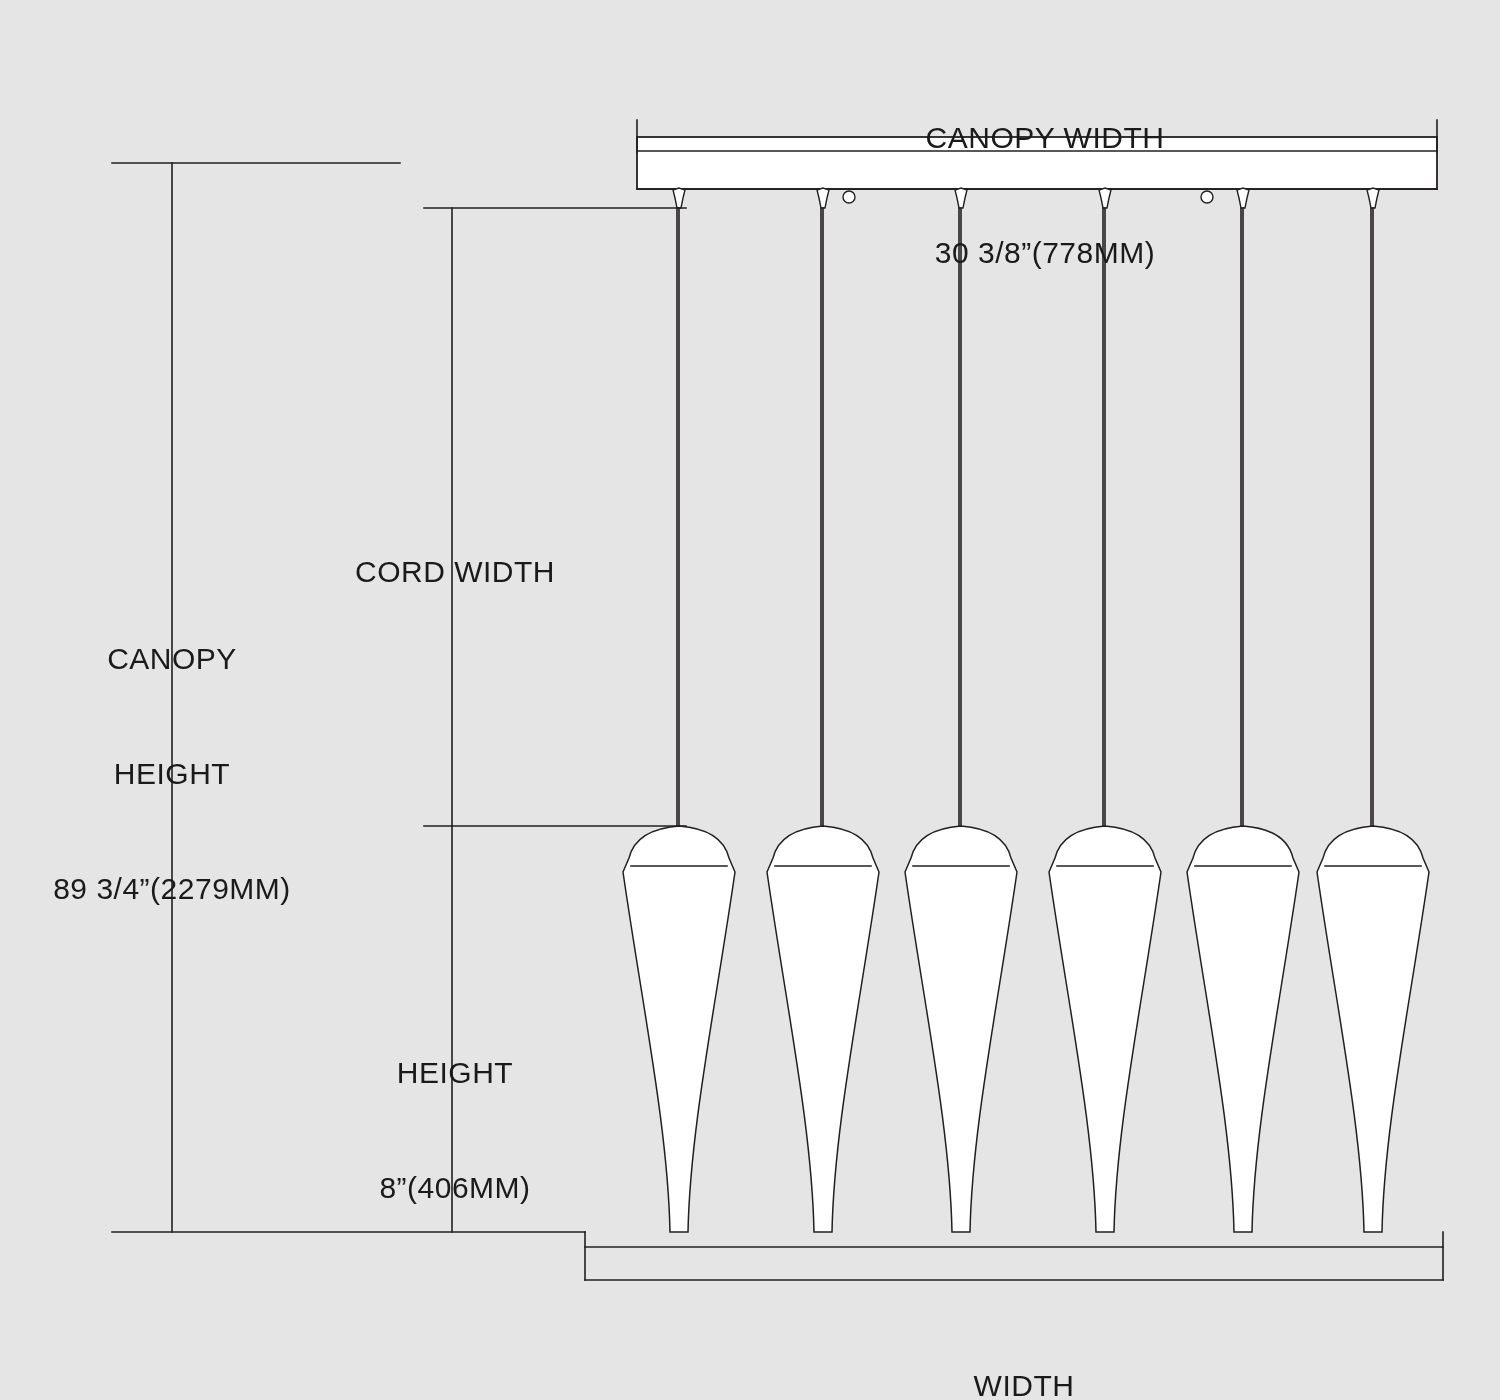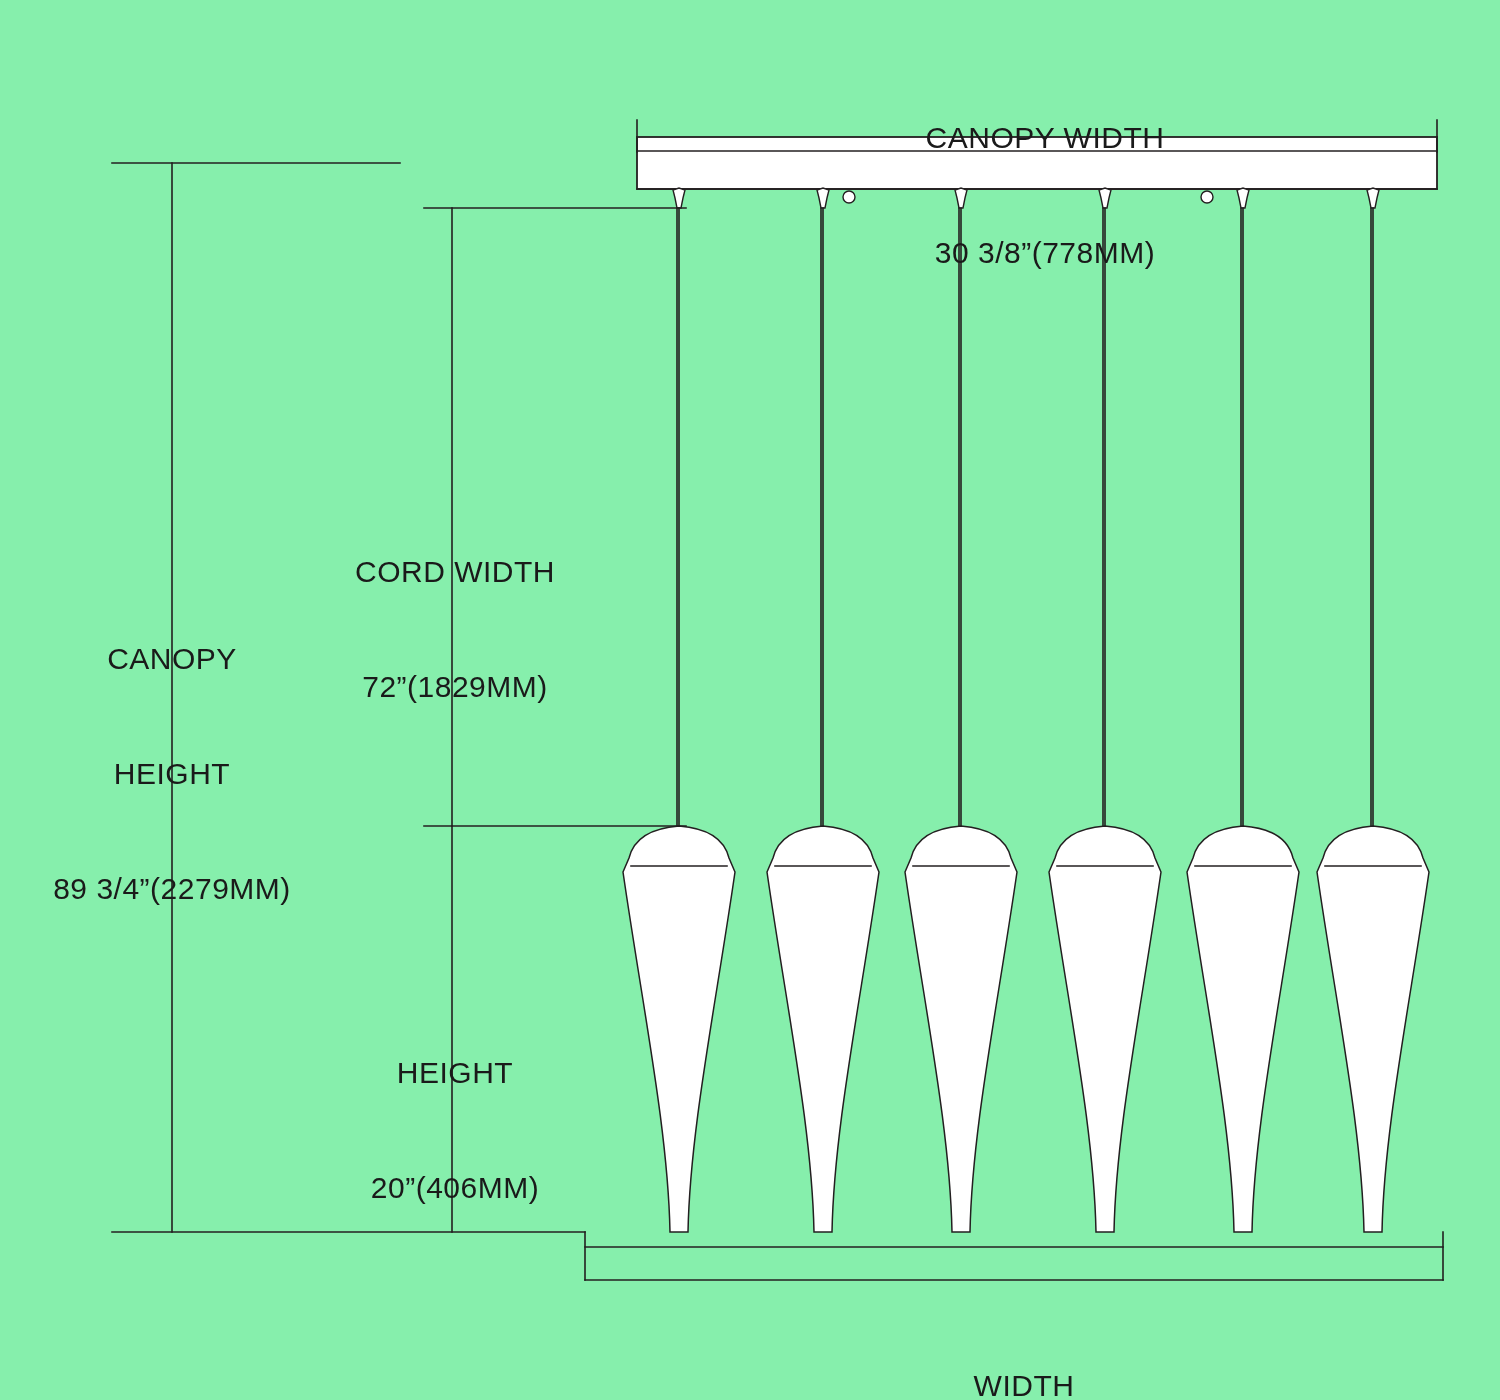--- a/index.html
+++ b/index.html
@@ -4,21 +4,21 @@
 <style>
   html, body {
     margin: 0;
     padding: 0;
     background: #ffffff;
   }
   #stage {
     position: relative;
     width: 1500px;
     height: 1400px;
-    background: #86efac;
+    background: #e5e5e5;
     font-family: "Liberation Sans", sans-serif;
     color: #1a1a1a;
     overflow: hidden;
   }
   .dim-label {
     position: absolute;
     text-align: center;
     font-size: 30px;
     line-height: 1.28;
     letter-spacing: 0.5px;
@@ -133,32 +133,31 @@
     </g>
   </svg>
 
   <div class="dim-label" style="left:735px; top:42px; width:620px;">
     <span class="l1">CANOPY WIDTH</span>
     <span class="l2">30 3/8”(778MM)</span>
   </div>
 
   <div class="dim-label" style="left:265px; top:476px; width:380px;">
     <span class="l1">CORD WIDTH</span>
-    <span class="l2">72”(1829MM)</span>
   </div>
 
   <div class="dim-label" style="left:12px; top:563px; width:320px;">
     <span class="l1">CANOPY</span>
     <span class="l1">HEIGHT</span>
     <span class="l2">89 3/4”(2279MM)</span>
   </div>
 
   <div class="dim-label" style="left:285px; top:977px; width:340px;">
     <span class="l1">HEIGHT</span>
-    <span class="l2">20”(406MM)</span>
+    <span class="l2">8”(406MM)</span>
   </div>
 
   <div class="dim-label" style="left:714px; top:1290px; width:620px;">
     <span class="l1">WIDTH</span>
     
   </div>
 
 </div>
 
 </body></html>

